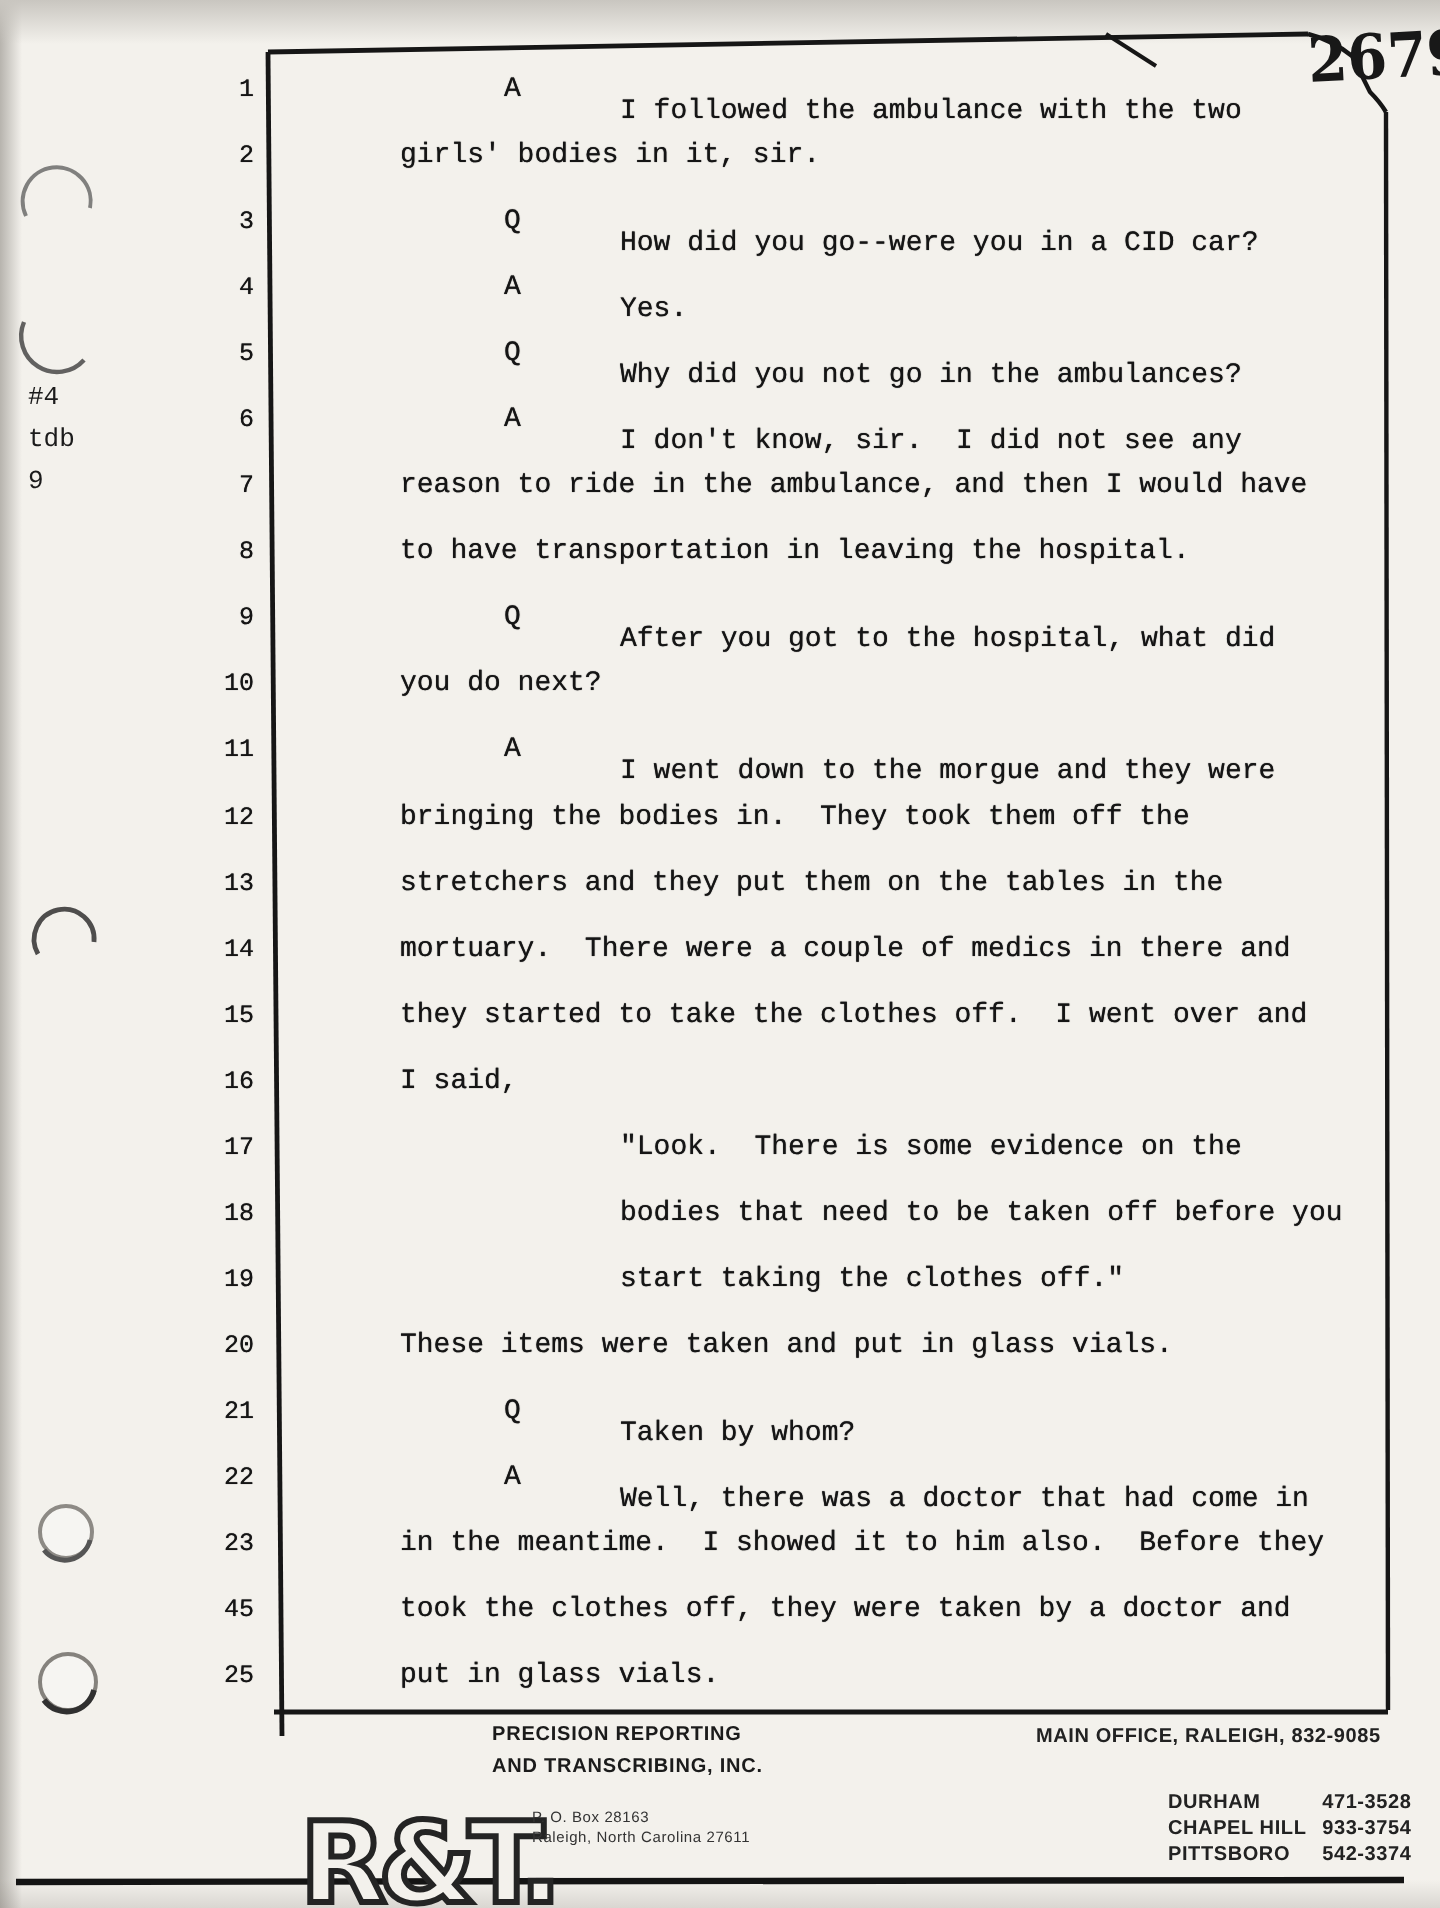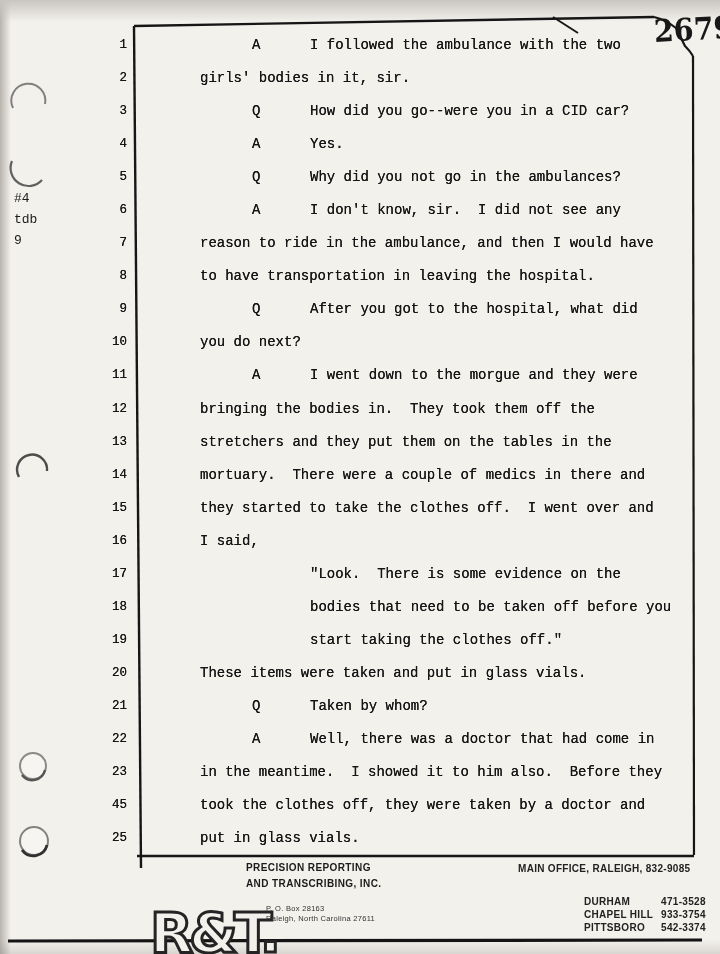--- a/index.html
+++ b/index.html
@@ -24,21 +24,21 @@
   }
   .lines{position:absolute;left:0;top:37px;width:720px;}
   .line{position:relative;height:33.05px;width:720px;}
   .line span{
     position:absolute;top:0;font-size:14px;line-height:16px;color:#151515;
     text-shadow:0 0 .45px #1a1a1a;white-space:pre;
   }
   .line .num{left:0;width:127px;text-align:right;font-size:12.5px;text-shadow:0 0 .35px #222;}
   .line .speaker{left:252px;}
   .line .text{left:200px;}
-  .line.t-qa .text{left:310px;}
+  .line.t-qa .text{left:310px;margin-top:11px;}
   .line.t-quote .text{left:310px;}
   .footer{position:absolute;left:0;top:856px;width:720px;height:88px;color:#1d1d1d;}
   .logo{
     position:absolute;left:150px;top:0px;
     font-family:"DejaVu Sans","Liberation Sans",sans-serif;
     font-weight:800;font-size:56px;line-height:70px;letter-spacing:-4px;color:#222;margin-top:42px;
   }
   @supports (-webkit-text-stroke: 1px #000){
     .logo{color:#f3f1ec;-webkit-text-stroke:3px #242424;}
   }

